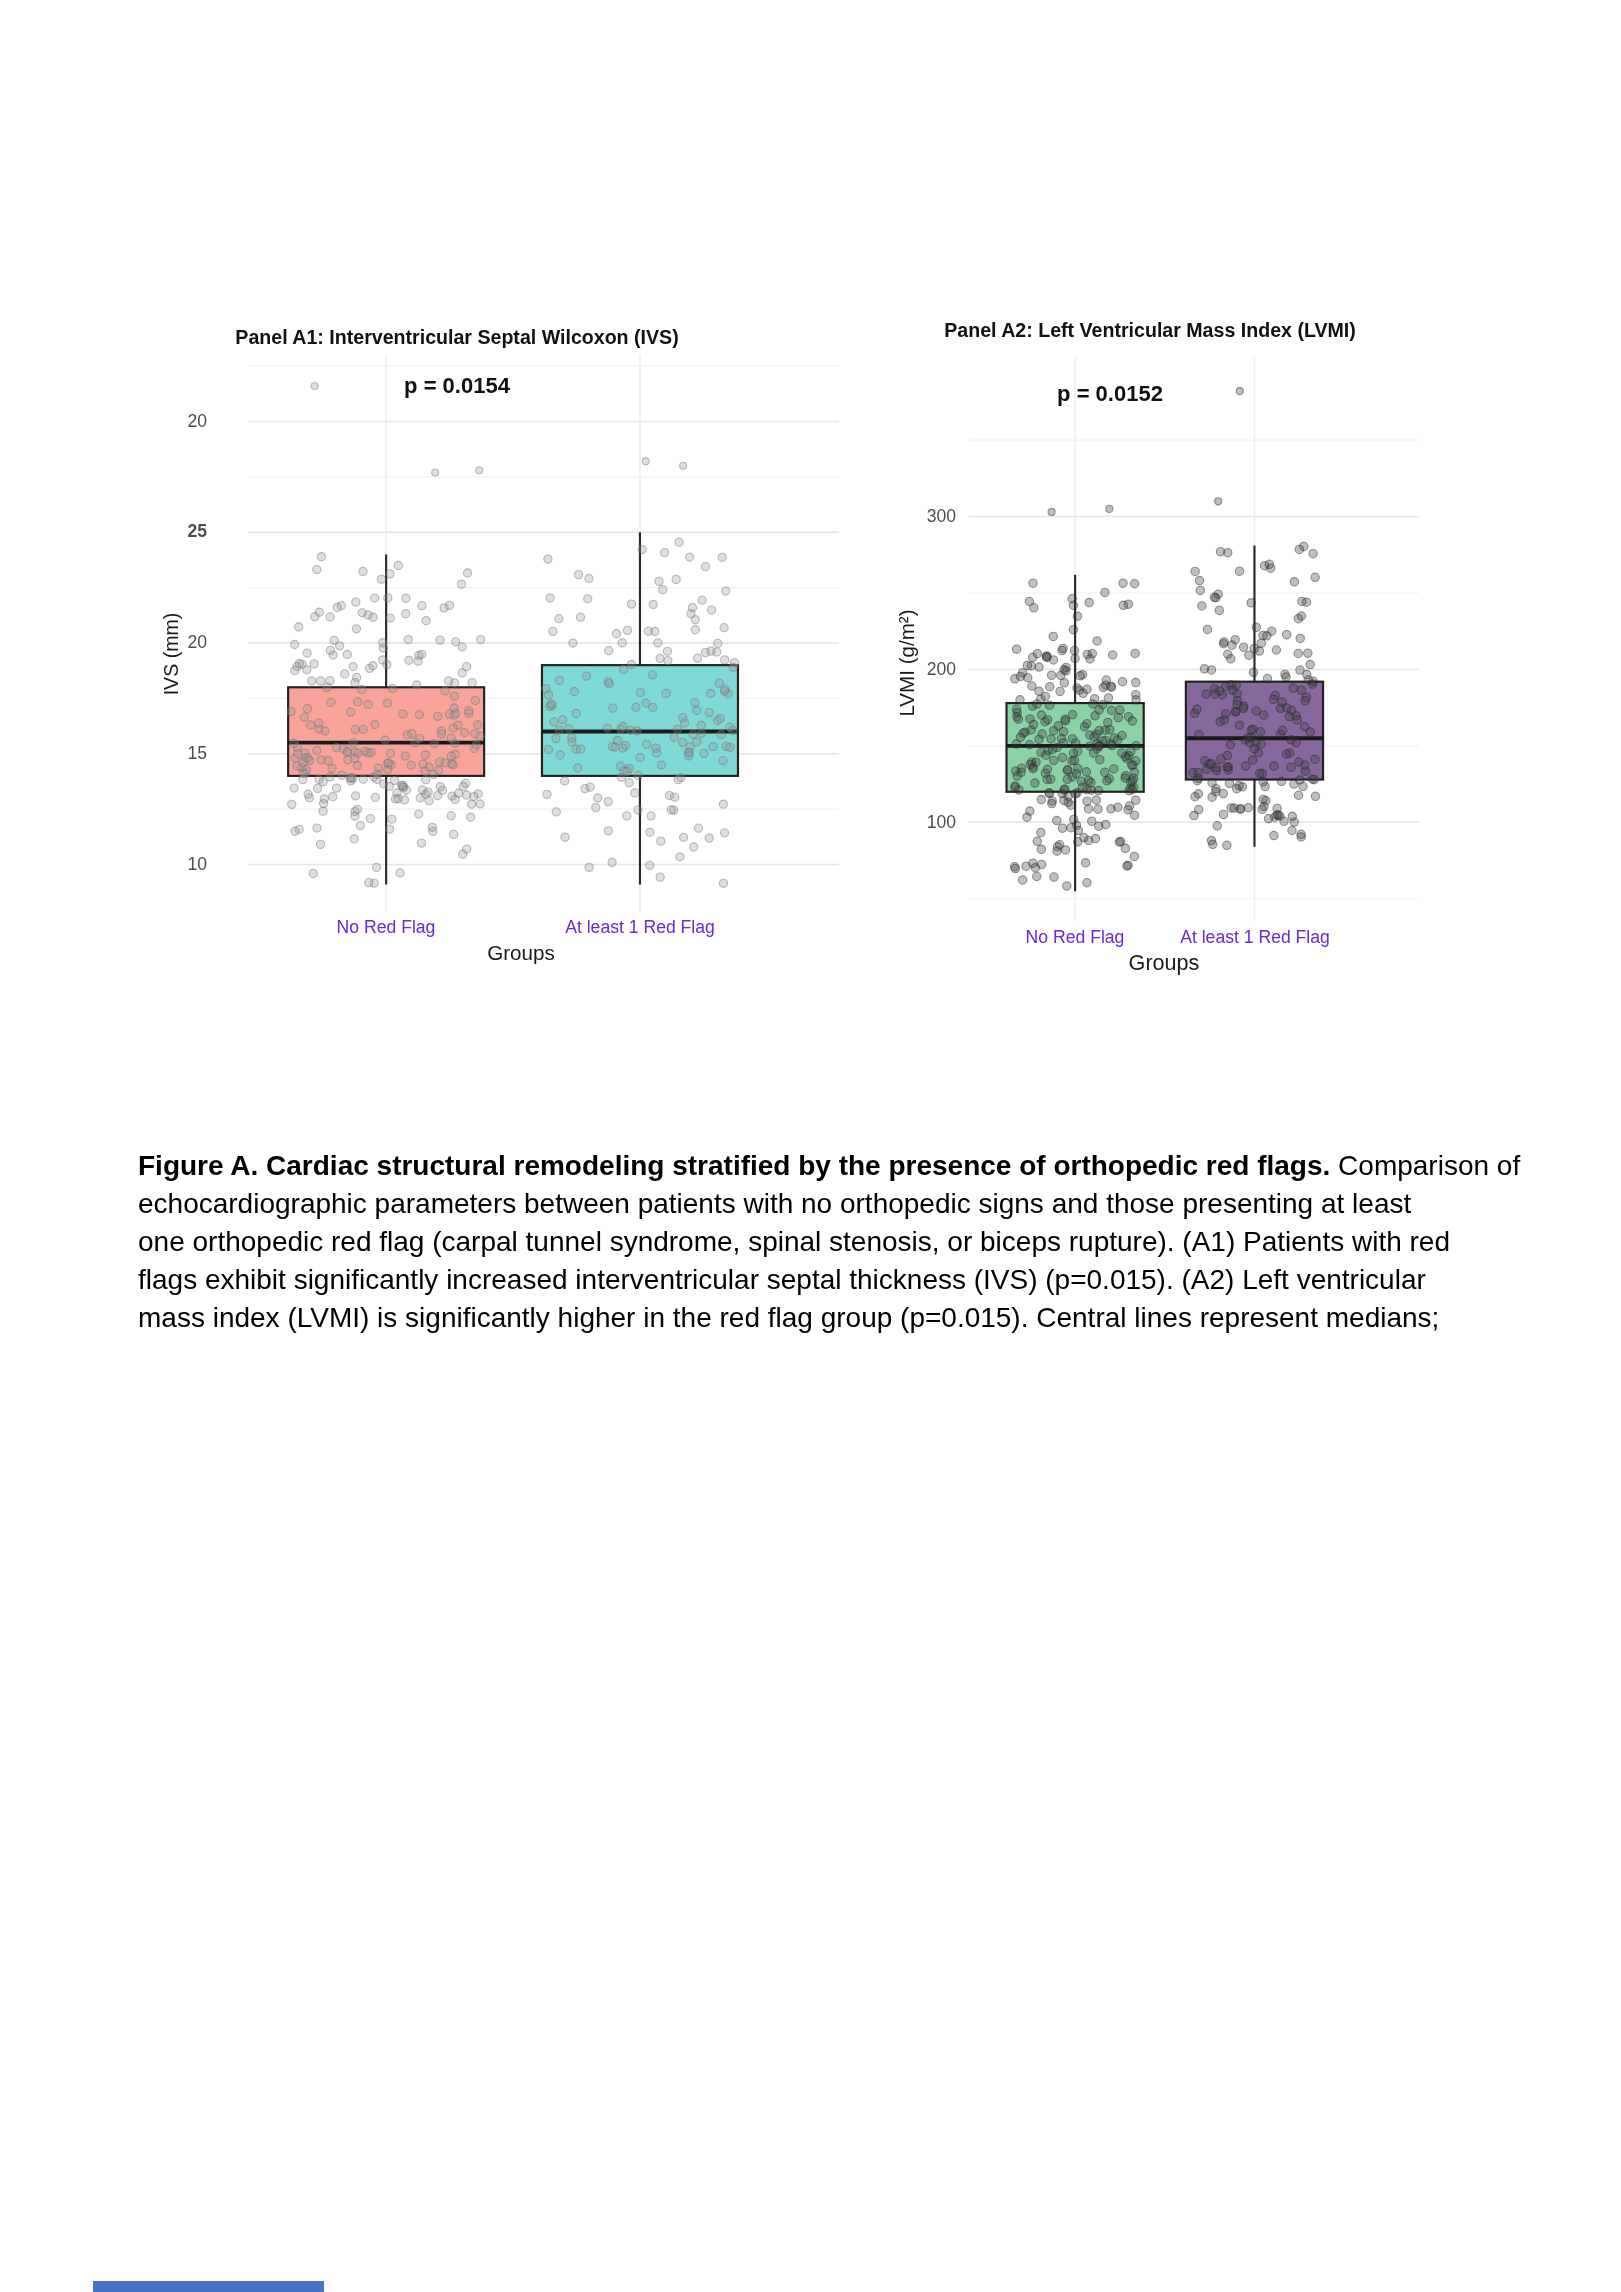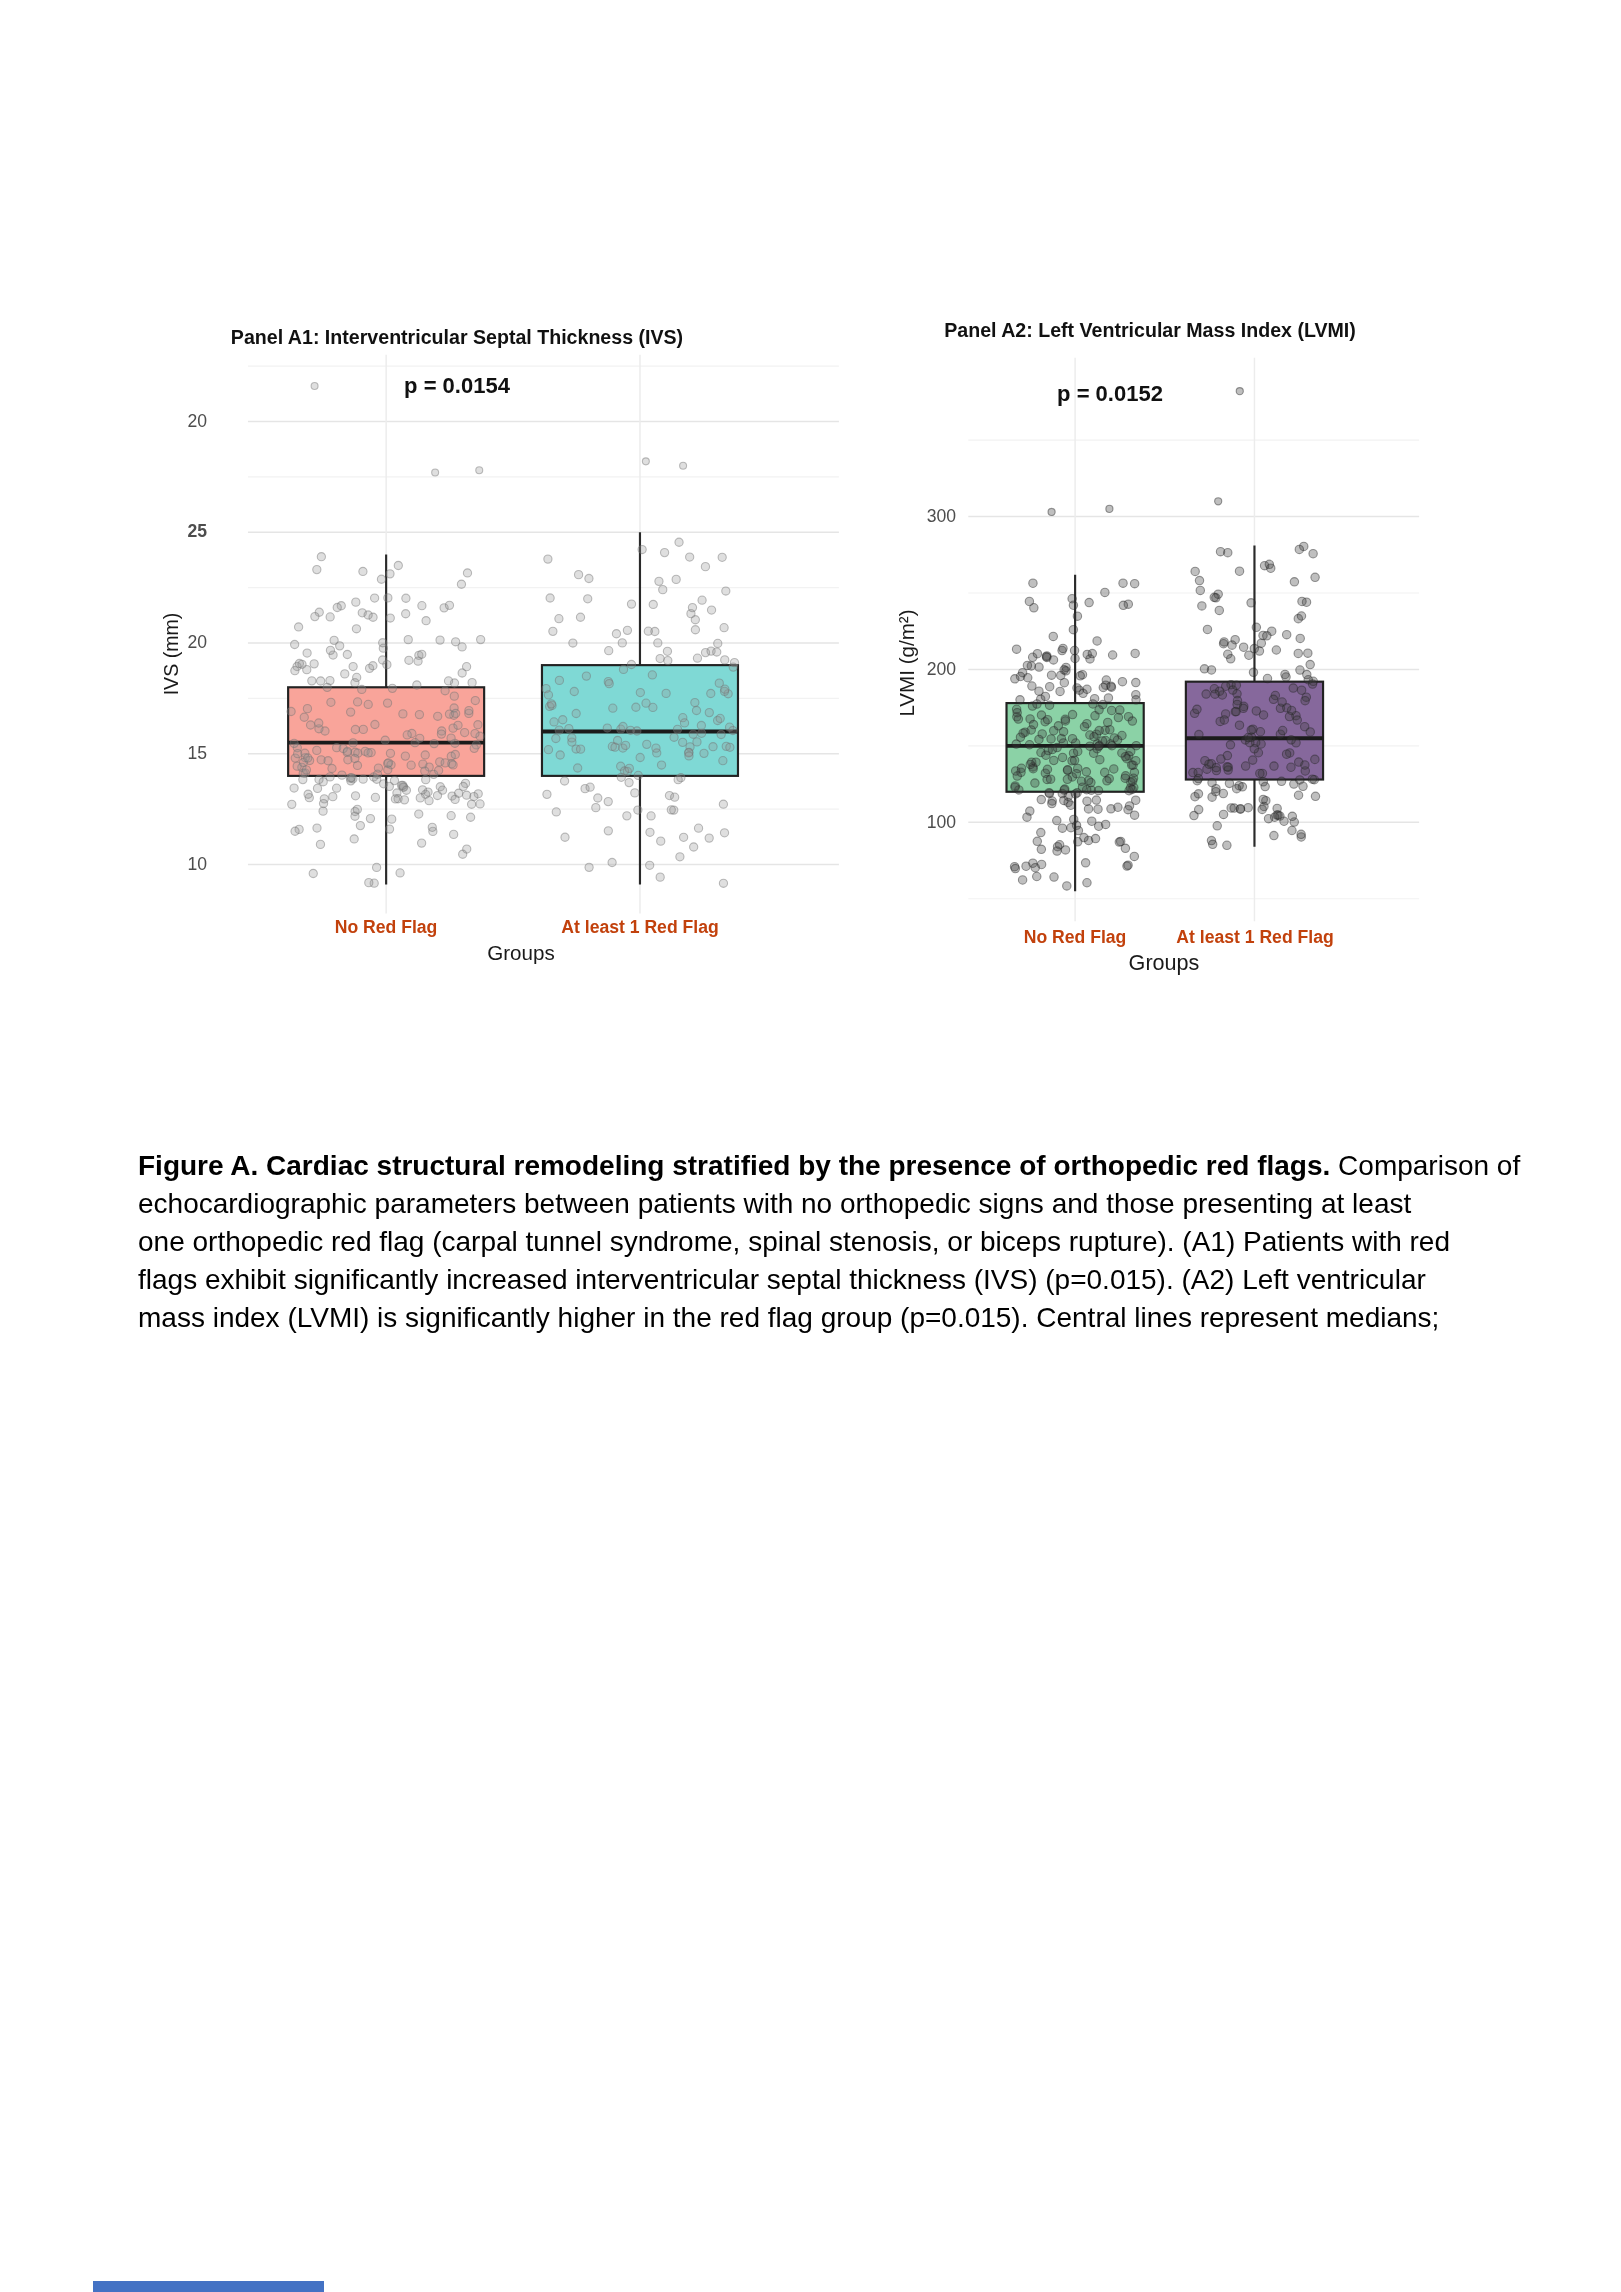--- a/index.html
+++ b/index.html
@@ -3,21 +3,21 @@
 <meta charset="utf-8">
 <style>
   html,body{margin:0;padding:0;background:#888;}
   #page{position:relative;width:1621px;height:2293px;background:#ffffff;overflow:hidden;
         font-family:"Liberation Sans","DejaVu Sans",sans-serif;}
   .abs{position:absolute;}
   .ct{transform:translate(-50%,-50%);white-space:nowrap;}
   .panel-title{font-size:19.6px;font-weight:700;color:#111;}
   .p-label{font-size:22px;font-weight:600;color:#111;}
   .ytick{font-size:17.6px;color:#4d4d4d;text-align:right;width:78px;}
-  .xtick{font-size:17.6px;color:#c2410c;font-weight:bold;}
+  .xtick{font-size:17.6px;color:#6d28d9;}
   .axis-title{font-size:19.6px;color:#1a1a1a;}
   .ylab{transform:translate(-50%,-50%) rotate(-90deg);white-space:nowrap;}
   .caption{font-size:28px;color:#000;line-height:38px;}
   .caption .ln{white-space:nowrap;}
   .caption b{font-weight:700;}
   #footer-bar{background:#4472c4;}
   svg{display:block;}
 </style>
 </head>
 <body>
@@ -931,21 +931,21 @@
         <circle cx="1275.2572292764671" cy="757.7346894520413" r="4.3" fill="rgba(62,62,62,0.33)" stroke="rgba(35,35,35,0.45)" stroke-width="1.1"></circle>
         <circle cx="1278.48303111922" cy="743.9072831968796" r="4.3" fill="rgba(62,62,62,0.33)" stroke="rgba(35,35,35,0.45)" stroke-width="1.1"></circle>
         <circle cx="1276.7389846001752" cy="744.9135317334694" r="4.3" fill="rgba(62,62,62,0.33)" stroke="rgba(35,35,35,0.45)" stroke-width="1.1"></circle>
         <circle cx="1273.678645721171" cy="752.4839895617425" r="4.3" fill="rgba(62,62,62,0.33)" stroke="rgba(35,35,35,0.45)" stroke-width="1.1"></circle>
         <circle cx="1223.1042040199973" cy="826.0279513419293" r="4.3" fill="rgba(62,62,62,0.33)" stroke="rgba(35,35,35,0.45)" stroke-width="1.1"></circle>
         <circle cx="1265" cy="399.08" r="3.655" fill="rgba(62,62,62,0.33)" stroke="rgba(35,35,35,0.45)" stroke-width="1.1"></circle>
         <circle cx="1243" cy="511.4" r="3.655" fill="rgba(62,62,62,0.33)" stroke="rgba(35,35,35,0.45)" stroke-width="1.1"></circle>
       </g>
   </svg>
 
-  <div class="abs ct panel-title" style="left:457px;top:337px;">Panel A1: Interventricular Septal Thickness (IVS)</div>
+  <div class="abs ct panel-title" style="left:457px;top:337px;">Panel A1: Interventricular Septal Wilcoxon (IVS)</div>
   <div class="abs ct p-label" style="left:457px;top:386px;">p = 0.0154</div>
 
   <div class="abs ytick" style="left:129px;top:411px;">20</div>
   <div class="abs ytick" style="left:129px;top:521px;font-weight:bold;">25</div>
   <div class="abs ytick" style="left:129px;top:632px;">20</div>
   <div class="abs ytick" style="left:129px;top:743px;">15</div>
   <div class="abs ytick" style="left:129px;top:854px;">10</div>
 
   <div class="abs ylab axis-title" style="left:171px;top:654px;">IVS (mm)</div>
 

